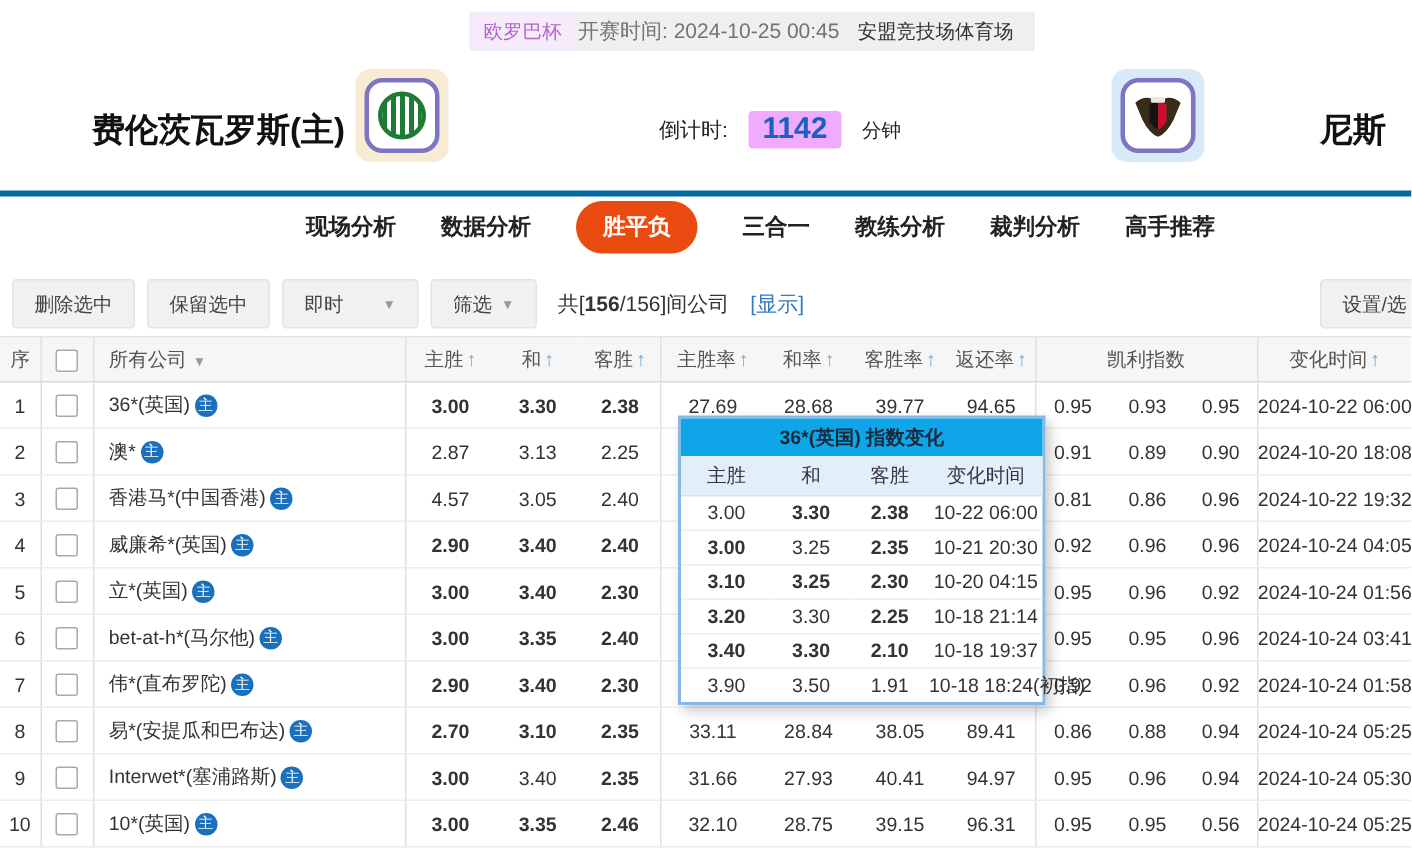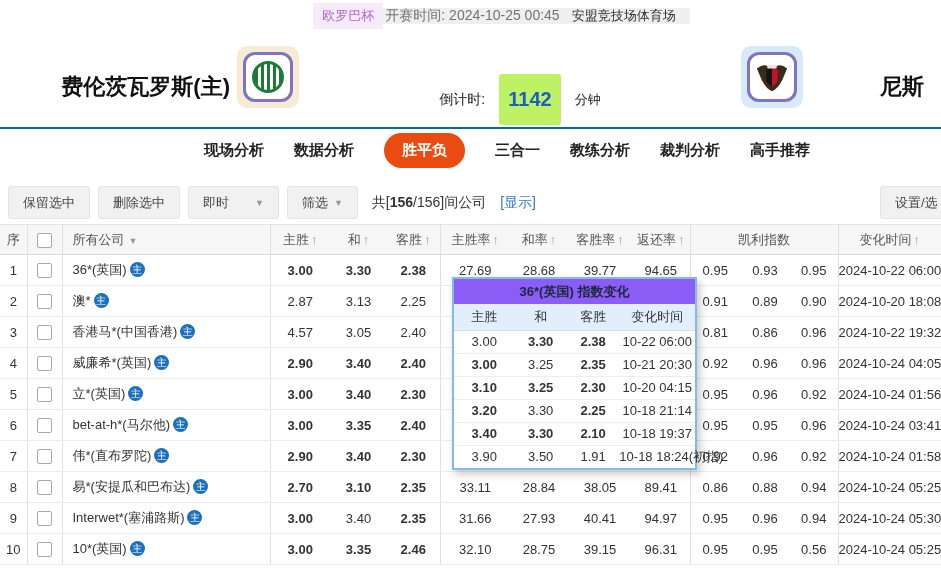--- a/index.html
+++ b/index.html
@@ -1,43 +1,43 @@
 <!DOCTYPE html>
 <html><head>
 <meta charset="utf-8">
 <style>
   * { margin:0; padding:0; box-sizing:border-box; }
   body { font-family:"Liberation Sans","DejaVu Sans",sans-serif; background:#fff; }
   .page { position:relative; width:941px; height:568px; overflow:hidden; background:#fff; }
 
   
   .topbar { position:absolute; top:8px; left:0; width:100%; display:flex; justify-content:center; }
-  .strip { display:flex; align-items:center; background:#efefef; height:16px; margin-left:62px; }
+  .strip { display:flex; align-items:center; background:#efefef; height:26px; margin-left:62px; }
   .league-badge { background:#f6ebfa; color:#b264cc; font-size:13px; padding:0 9px; height:26px; line-height:26px; }
   .kick { font-size:14px; color:#737373; font-weight:normal; margin-left:2px; }
   .venue { font-size:13px; color:#333; margin:0 14px 0 12px; }
 
   
   .match { position:absolute; top:44px; left:0; width:100%; height:84px; }
   .team-name { position:absolute; font-size:22px; font-weight:bold; color:#111; top:28px;padding-left:36px; }
   .home-name { left:0; width:230px; text-align:right; }
   .away-name { left:844px; }
   .logo-box { position:absolute; top:2px; width:62px; height:62px; border-radius:10px; display:flex; align-items:center; justify-content:center; }
   .home-box { left:237px; background:#f7ecd3; }
   .away-box { left:741px; background:#d8e9f8; }
   .logo-inner { width:50px; height:50px; background:#fff; border:3px solid #7d74c2; border-radius:12px; display:flex; align-items:center; justify-content:center; }
   .fradi { width:32px; height:32px; border-radius:50%; border:3px solid #1e7a34;
            background:repeating-linear-gradient(90deg,#1e7a34 0 3px,#fff 3px 6px); }
   .countdown { position:absolute; left:405px; top:30px; width:230px; display:flex; align-items:center; justify-content:center; gap:14px; }
   .cd-label { font-size:14px; color:#222; }
-  .cd-value { font-size:20px; font-weight:bold; color:#1b5fc1; background:#bef264; border-radius:3px; padding:14px 9px;text-align:right; }
+  .cd-value { font-size:20px; font-weight:bold; color:#1b5fc1; background:#f0abfc; border-radius:3px; padding:1px 9px;text-align:right; }
   .cd-unit { font-size:13px; color:#222; }
 
   
-  .tabs { position:absolute; top:127px; left:0; width:100%; height:44px; border-top:2px solid #0369a1;
+  .tabs { position:absolute; top:127px; left:0; width:100%; height:44px; border-top:4px solid #0369a1;
           display:flex; align-items:center; gap:30px; padding-left:204px; }
   .tab { font-size:15px; font-weight:bold; color:#222; cursor:pointer; white-space:nowrap; }
   .tab.active { background:#ea4b10; color:#fff; padding:8px 18px; border-radius:18px; }
 
   
   .toolbar { position:absolute; top:184px; left:0; width:100%; height:40px; }
   .tb-left { position:absolute; left:8px; top:2px; display:flex; align-items:center; gap:8px; }
   .tbtn { background:#f1f1f1; border:1px solid #e3e3e3; border-radius:3px; height:33px; padding:0 14px;
           font-size:13px; color:#444; display:flex; align-items:center; cursor:pointer; white-space:nowrap; }
   .arrow-dn { color:#999; font-size:9px; }
@@ -61,21 +61,21 @@
   .vk { color:#333; font-weight:normal; }
   .sort-ic { color:#74a9d8; font-weight:bold; margin-left:2px; }
   .dd-ic { color:#999; font-size:9px; margin-left:4px; }
   .cb { width:15px; height:15px; border:1px solid #a9a9a9; border-radius:2px; background:#fff; display:inline-block; vertical-align:middle; cursor:pointer; }
   .zhu { display:inline-block; width:15px; height:15px; line-height:15px; border-radius:50%; background:#1a70bd;
          color:#fff; font-size:10px; text-align:center; margin-left:3px; vertical-align:1px; }
 
   
   .popup { position:absolute; left:452px; top:277px; width:245px; background:#fff; border:2px solid #86b9e3;
            box-shadow:3px 4px 8px rgba(0,0,0,.22); z-index:5; }
-  .popup-title { height:25px; line-height:25px; background:#8b5cf6; text-align:center; font-weight:bold; font-size:13px; color:#1a2a3a; }
+  .popup-title { height:25px; line-height:25px; background:#0ea5e9; text-align:center; font-weight:bold; font-size:13px; color:#1a2a3a; }
   table.ptab { border-collapse:collapse; table-layout:fixed; width:100%; font-size:13px; }
   table.ptab th { background:#e2eef9; height:26px; font-weight:normal; color:#334; border-bottom:1px solid #cfe0ef; text-align:center; }
   table.ptab td { height:23px; border-bottom:1px solid #e8eef5; text-align:center; color:#333; white-space:nowrap; }
   table.ptab tr:last-child td { border-bottom:none;margin-top:24px; }
 </style>
 </head>
 <body>
 
 <div class="page">
 
@@ -117,22 +117,22 @@
     <div class="tab">数据分析</div>
     <div class="tab active">胜平负</div>
     <div class="tab">三合一</div>
     <div class="tab">教练分析</div>
     <div class="tab">裁判分析</div>
     <div class="tab">高手推荐</div>
   </div>
 
   <div class="toolbar">
     <div class="tb-left">
+      <div class="tbtn">删除选中</div>
       <div class="tbtn">保留选中</div>
-      <div class="tbtn">删除选中</div>
       <div class="tbtn btn-instant">
         <span>即时</span>
         <span class="arrow-dn">▼</span>
       </div>
       <div class="tbtn btn-filter">
         <span>筛选</span>
         <span class="arrow-dn">▼</span>
       </div>
       <div class="count-text"><span>共[</span><b>156</b><span>/156]间公司</span></div>
       <span class="show-link">[显示]</span>

